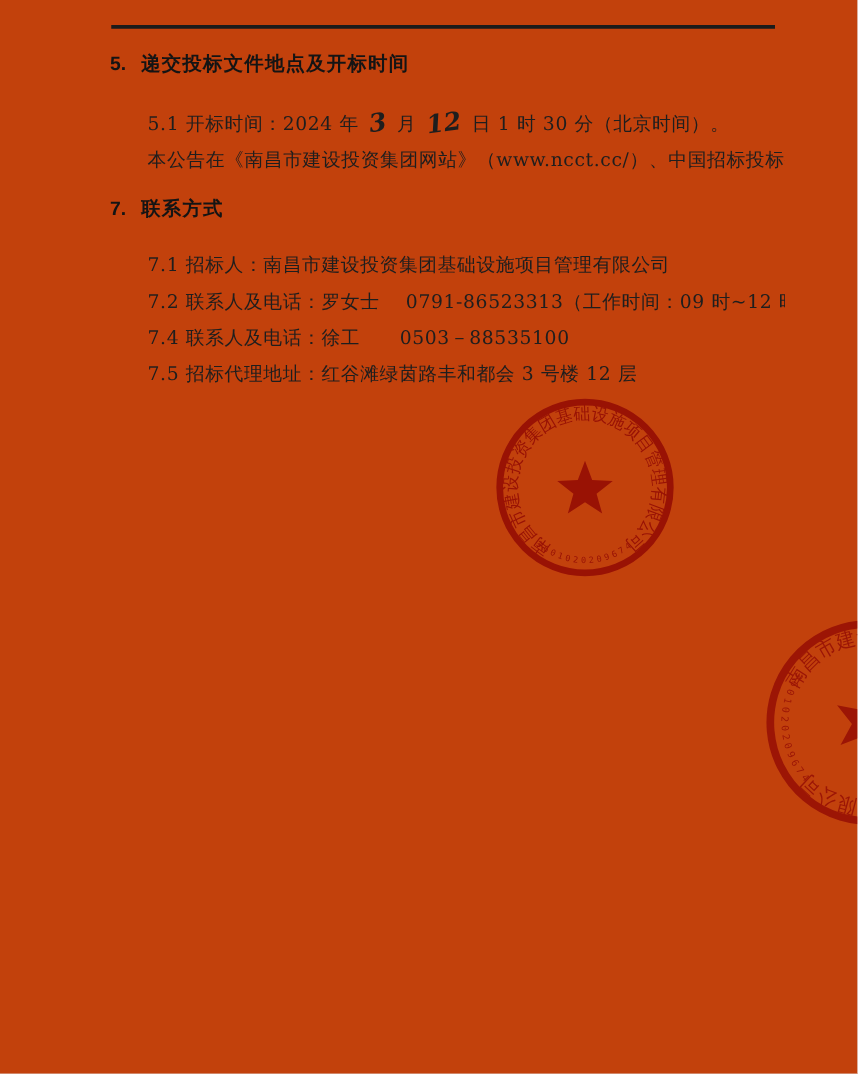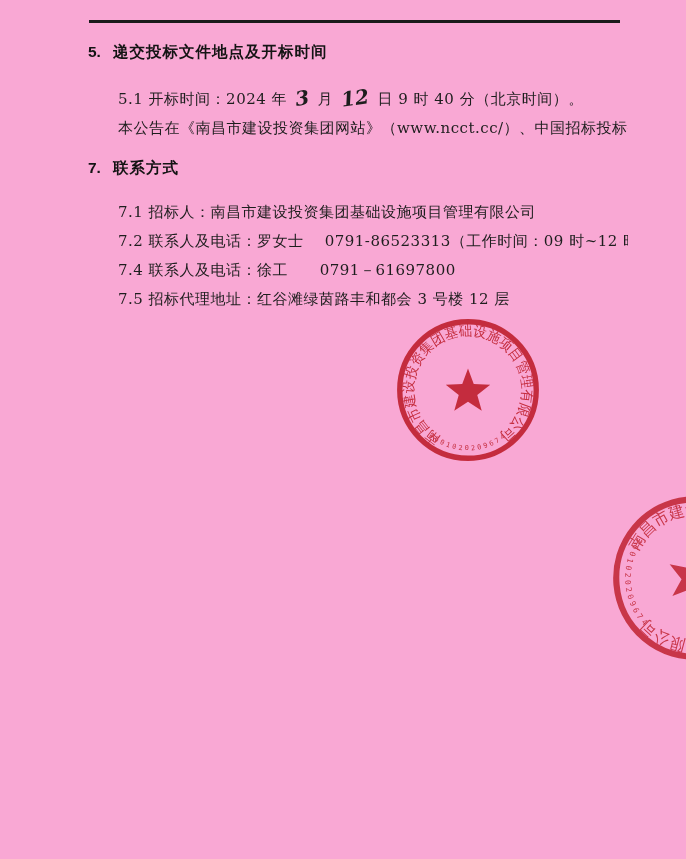--- a/index.html
+++ b/index.html
@@ -1,18 +1,18 @@
 <!DOCTYPE html>
 <html><head>
 <meta charset="utf-8">
 <style>
   html,body { margin:0; padding:0; background:#e8e8e8; }
   .page {
     position:relative; width:686px; height:859px; margin:0 auto;
-    background:#f9a8d4; overflow:hidden;
+    background:#c2410c; overflow:hidden;
     color:#1c1c1c;
     font-family:"DejaVu Serif","Liberation Serif",serif;
   }
   .top-rule {
     position:absolute; left:89px; top:20px; width:531px; height:3px;
     background:#1b1b1b;
   }
   .content {
     position:absolute; left:88px; top:27px; width:540px;
     overflow:hidden; 
@@ -45,31 +45,31 @@
 <body>
 
 <div class="page">
 
   <div class="top-rule"></div>
 
   <div class="content">
 
     <div class="h"><span class="hnum">5.</span><span>递交投标文件地点及开标时间</span></div>
 
-    <div class="line indent"><span>5.1 开标时间：2024 年 </span><span class="hw">3</span><span> 月 </span><span class="hw">12</span><span> 日 9 时 40 分（北京时间）。</span></div>
+    <div class="line indent"><span>5.1 开标时间：2024 年 </span><span class="hw">3</span><span> 月 </span><span class="hw">12</span><span> 日 1 时 30 分（北京时间）。</span></div>
 
 
 
     <div class="line indent">本公告在《南昌市建设投资集团网站》（www.ncct.cc/）、中国招标投标公</div>
 
     <div class="h" style="margin-bottom:19px"><span class="hnum">7.</span><span>联系方式</span></div>
 
     <div class="line indent">7.1 招标人：南昌市建设投资集团基础设施项目管理有限公司</div>
     <div class="line indent">7.2 联系人及电话：罗女士    0791-86523313（工作时间：09 时~12 时、13</div>
-    <div class="line indent">7.4 联系人及电话：徐工      0791－61697800</div>
+    <div class="line indent">7.4 联系人及电话：徐工      0503－88535100</div>
     <div class="line indent">7.5 招标代理地址：红谷滩绿茵路丰和都会 3 号楼 12 层</div>
 
   </div>
 
   <svg class="seal seal-a" viewBox="0 0 160 160">
     <defs>
       <path id="pA-name" d="M 52 128.5 A 56 56 0 1 1 108 128.5" fill="none"></path>
       <path id="pA-serial" d="M 29.2 115.6 A 62 62 0 0 0 130.8 115.6" fill="none"></path>
     </defs>
     <circle cx="80" cy="80" r="70" fill="none" stroke="#c5333a" stroke-width="5.5"></circle>

